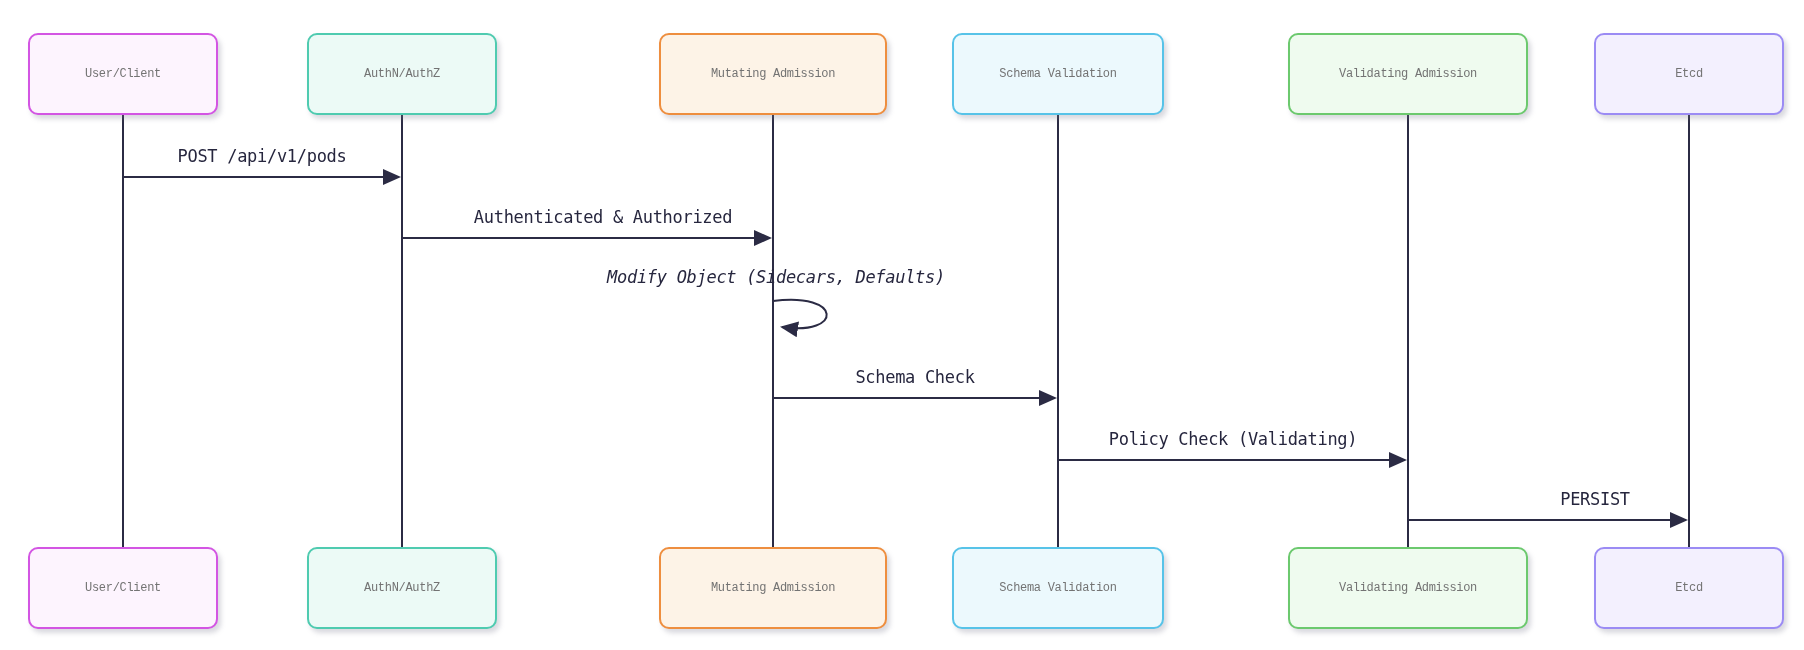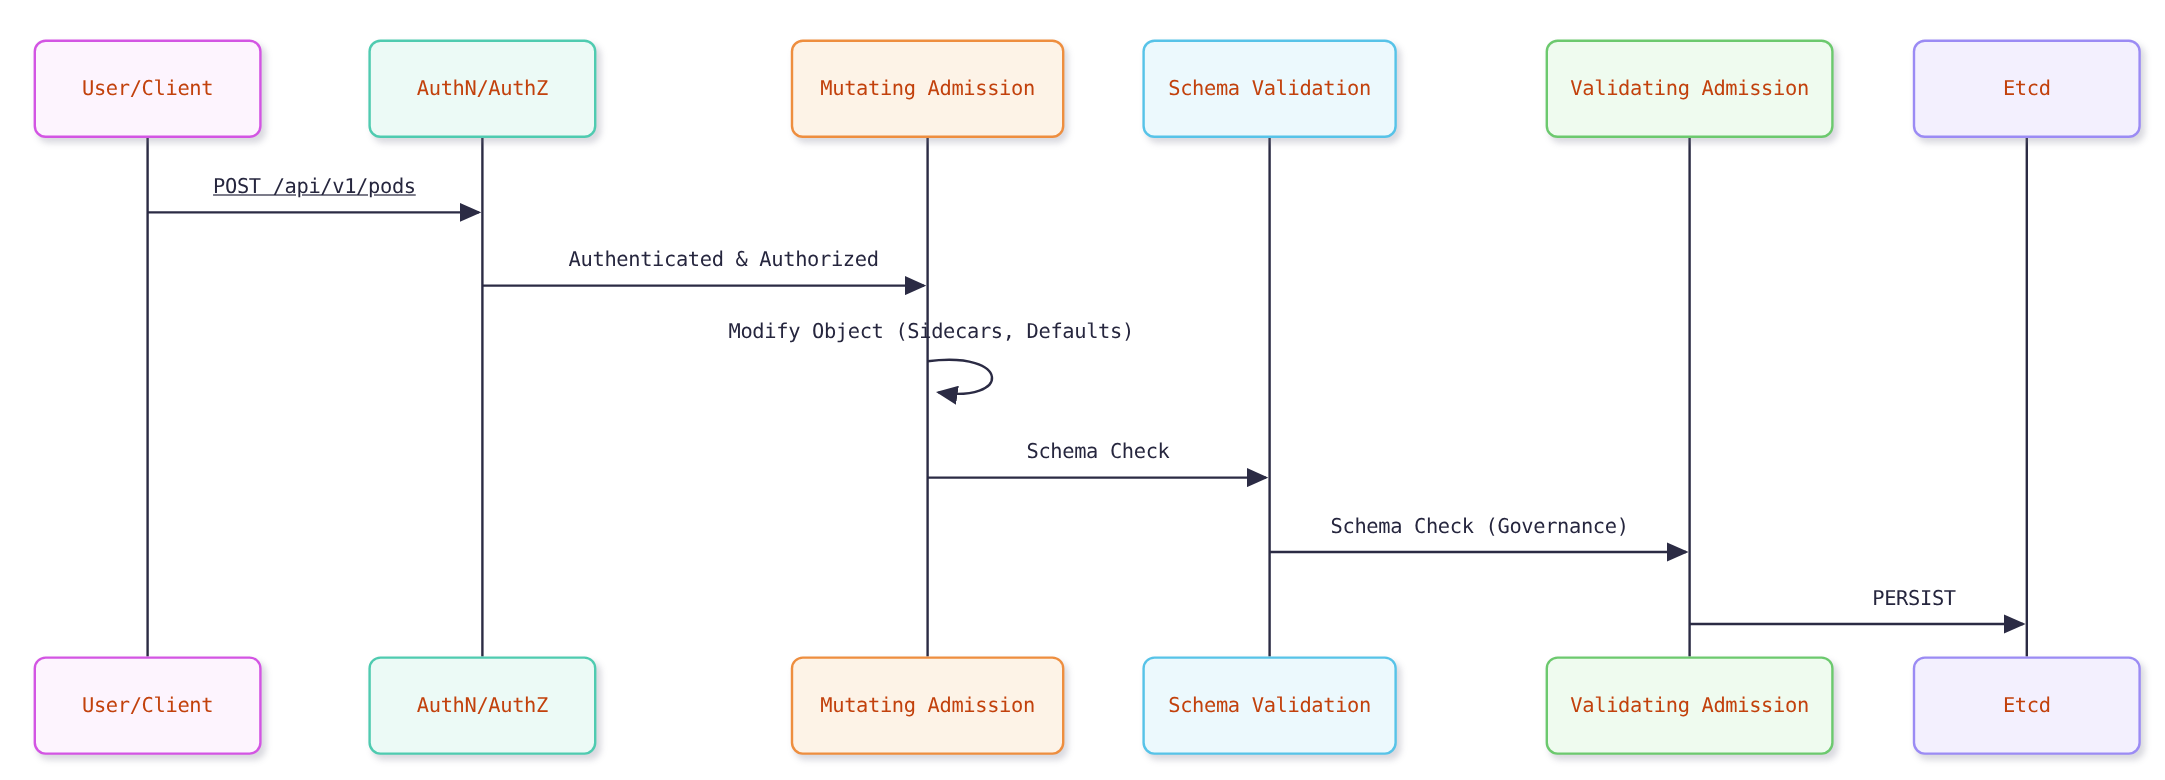--- a/index.html
+++ b/index.html
@@ -26,25 +26,26 @@
     border: 2px solid #888;
     border-radius: 10px;
     background: #fff;
     box-sizing: border-box;
     display: flex;
     align-items: center;
     justify-content: center;
     box-shadow: 3px 4px 5px rgba(120, 120, 140, 0.28);
   }
   .actor-label {
-    font-size: 17px;
+    font-size: 12px;
     font-weight: 500;
-    color: #c2410c;
+    color: #737373;
     white-space: nowrap;
     letter-spacing: -0.3px;
+    font-family: Liberation Mono, monospace;
   }
   .msg {
     position: absolute;
     transform: translate(-50%, -50%);
     font-size: 17px;
     font-weight: 500;
     color: #26263e;
     white-space: nowrap;
     letter-spacing: -0.3px;
   }
@@ -116,20 +117,20 @@
   <div class="actor" style="left: 952px; top: 547px; width: 212px; border-color: rgb(87, 195, 232); background-color: rgb(236, 249, 253);">
     <span class="actor-label">Schema Validation</span>
   </div>
   <div class="actor" style="left: 1288px; top: 547px; width: 240px; border-color: rgb(108, 201, 110); background-color: rgb(239, 251, 239);">
     <span class="actor-label">Validating Admission</span>
   </div>
   <div class="actor" style="left: 1594px; top: 547px; width: 190px; border-color: rgb(155, 139, 244); background-color: rgb(243, 240, 254);">
     <span class="actor-label">Etcd</span>
   </div>
 
-  <div class="msg" style="left:262px;  top:156px;text-decoration:underline;">POST /api/v1/pods</div>
+  <div class="msg" style="left:262px;  top:156px;">POST /api/v1/pods</div>
   <div class="msg" style="left:587px;  top:217px;margin-left:16px;">Authenticated &amp; Authorized</div>
-  <div class="msg" style="left:776px;  top:277px;">Modify Object (Sidecars, Defaults)</div>
+  <div class="msg" style="left:776px;  top:277px;font-style:italic;">Modify Object (Sidecars, Defaults)</div>
   <div class="msg" style="left:915px;  top:377px;">Schema Check</div>
-  <div class="msg" style="left:1233px; top:439px;">Schema Check (Governance)</div>
+  <div class="msg" style="left:1233px; top:439px;">Policy Check (Validating)</div>
   <div class="msg" style="left:1548px; top:499px;margin-left:47px;">PERSIST</div>
 
 </div>
 
 </body></html>

